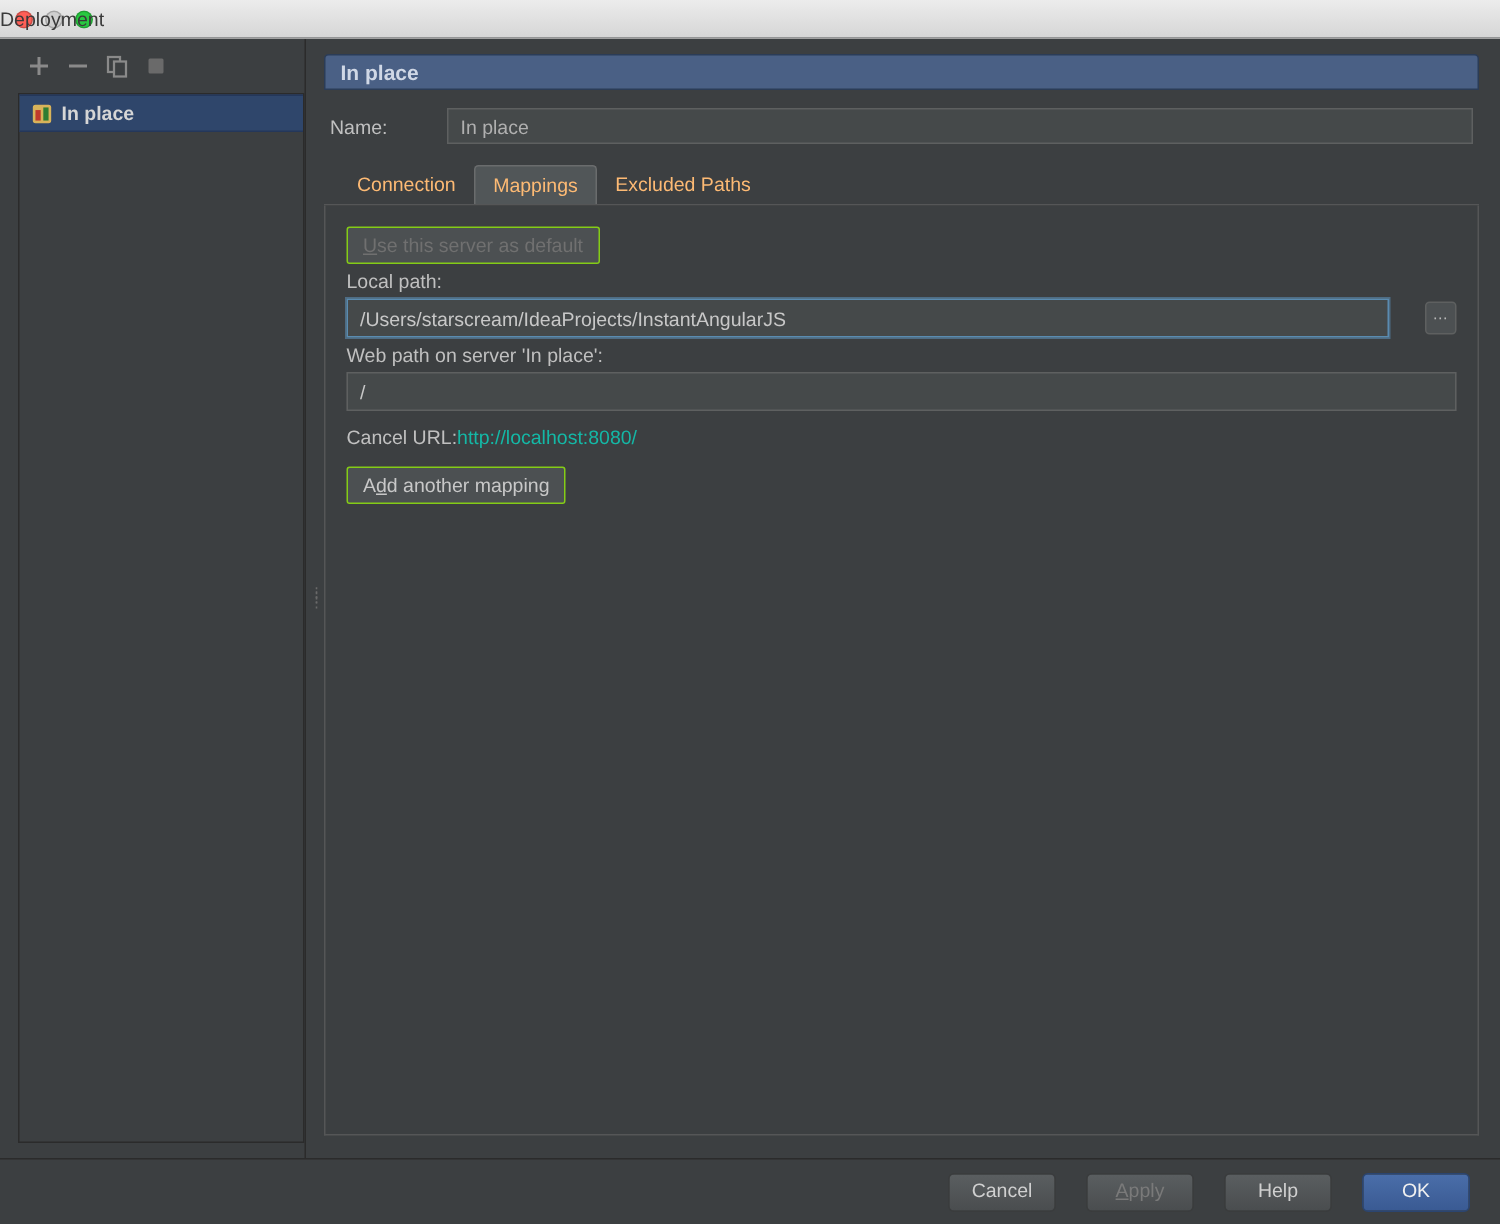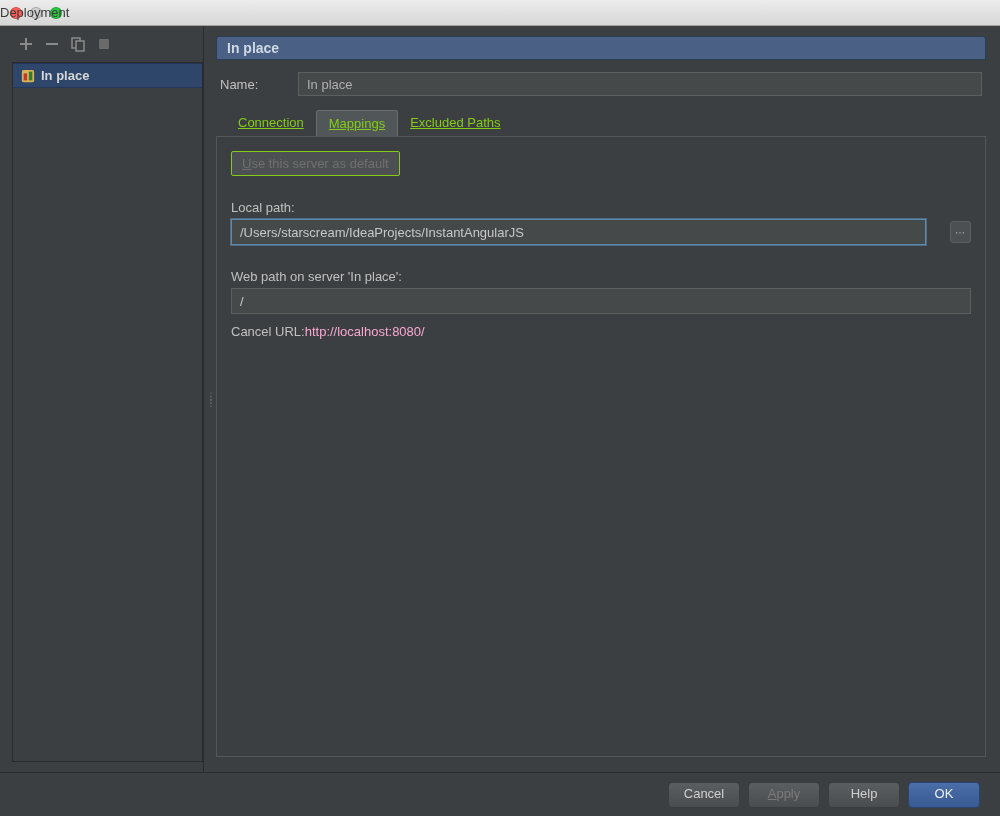--- a/index.html
+++ b/index.html
@@ -33,38 +33,38 @@
 
 
 .right { flex:1; padding: 10px 14px 10px 0; position:relative; }
 .hdr-bar { background:#4a6085; border:1px solid #2b3c57; border-radius:3px 3px 0 0; color:#d0d8e6; font-weight:bold; padding:3px 10px; font-size:14px; }
 .name-row { display:flex; align-items:center; margin-top:12px; gap:24px; padding:0 4px;}
 .name-label { color:#c0c0c0; width:54px; }
 .name-input { flex:1; background:#45494a; border:1px solid #5e6060; height:24px; padding:2px 8px; color:#b0b0b0; font-size:13px; }
 
 
 .tabs { display:flex; margin-top:14px; border-bottom:1px solid #555657; padding-left:10px; }
-.tab { padding:5px 12px; color:#84cc16; font-size:13px; cursor:pointer; position:relative;text-decoration:underline; }
+.tab { padding:5px 12px; color:#fdba74; font-size:13px; cursor:pointer; position:relative; }
 .tab.active { background:#515658; border:1px solid #6a6c6d; border-bottom:none; border-radius:3px 3px 0 0; }
 
 
 .tab-content { border:1px solid #555657; border-top:none; background:#3c3f41; padding:14px 14px 18px 14px; height:620px; position:relative; }
 .btn { background:#4c5052; border:1px solid #84cc16; color:#707070; padding:4px 10px; font-size:13px; border-radius:2px; display:inline-block; cursor:default; }
 .btn.enabled { color:#c8c8c8; cursor:pointer; }
-.field-label { color:#c0c0c0; margin-top:24px; display:block; margin-bottom:4px; }
+.field-label { color:#c0c0c0; margin-top:4px; display:block; margin-bottom:4px; }
 .path-row { display:flex; gap:24px; align-items:center; }
 .text-input { background:#45494a; border:1px solid #5e6060; height:26px; padding:2px 8px; color:#c8c8c8; font-size:13px; width:100%; }
 .text-input.focused { border:1px solid #5a8bb0; box-shadow: 0 0 0 1px rgba(90,139,176,0.6); }
 .browse-btn { width:22px; height:22px; background:#4c5052; border:1px solid #5e6060; border-radius:3px; display:flex; align-items:center; justify-content:center; color:#bbbbbb; cursor:pointer; font-size:10px; letter-spacing:1px;}
 .url-row { margin-top:10px; color:#c0c0c0; }
-.url-row a { color:#f9a8d4; text-decoration:none; }
+.url-row a { color:#14b8a6; text-decoration:none; }
 .add-mapping { margin-top:12px; }
 
 
-.button-bar { height:44px; display:flex; justify-content:flex-end; align-items:center; gap:8px; padding-right:20px; border-top:1px solid #2b2b2b; background:#3c3f41;}
+.button-bar { height:44px; display:flex; justify-content:flex-end; align-items:center; gap:20px; padding-right:20px; border-top:1px solid #2b2b2b; background:#3c3f41;}
 .bbtn { min-width:72px; height:26px; text-align:center; padding:3px 14px; background: linear-gradient(to bottom,#5a5e60,#4a4d4f); border:1px solid #3a3c3d; border-radius:4px; color:#d0d0d0; font-size:13px; cursor:pointer; }
 .bbtn.disabled { color:#7a7a7a; cursor:default; }
 .bbtn.primary { background: linear-gradient(to bottom,#4a6ea9,#3a5a93); border:1px solid #2b4570; color:#f0f0f0; }
 </style>
 </head>
 <body>
 
 <div class="titlebar">
   <div class="traffic">
     <div class="tl red"></div>
@@ -143,20 +143,23 @@
         <div class="browse-btn">⋯</div>
       </div>
 
       <span class="field-label">Web path on server 'In place':</span>
       <input class="text-input" value="/" style="">
 
       <div class="url-row">
         <span>Cancel URL:</span><a href="#">http://localhost:8080/</a>
       </div>
 
+      <div class="add-mapping">
+        <span class="btn enabled">A<span style="text-decoration:underline">d</span>d another mapping</span>
+      </div>
     </div>
   </div>
 </div>
 
 <div class="button-bar">
   <div class="bbtn">Cancel</div>
   <div class="bbtn disabled"><span style="text-decoration:underline">A</span>pply</div>
   <div class="bbtn">Help</div>
   <div class="bbtn primary">OK</div>
 </div>

